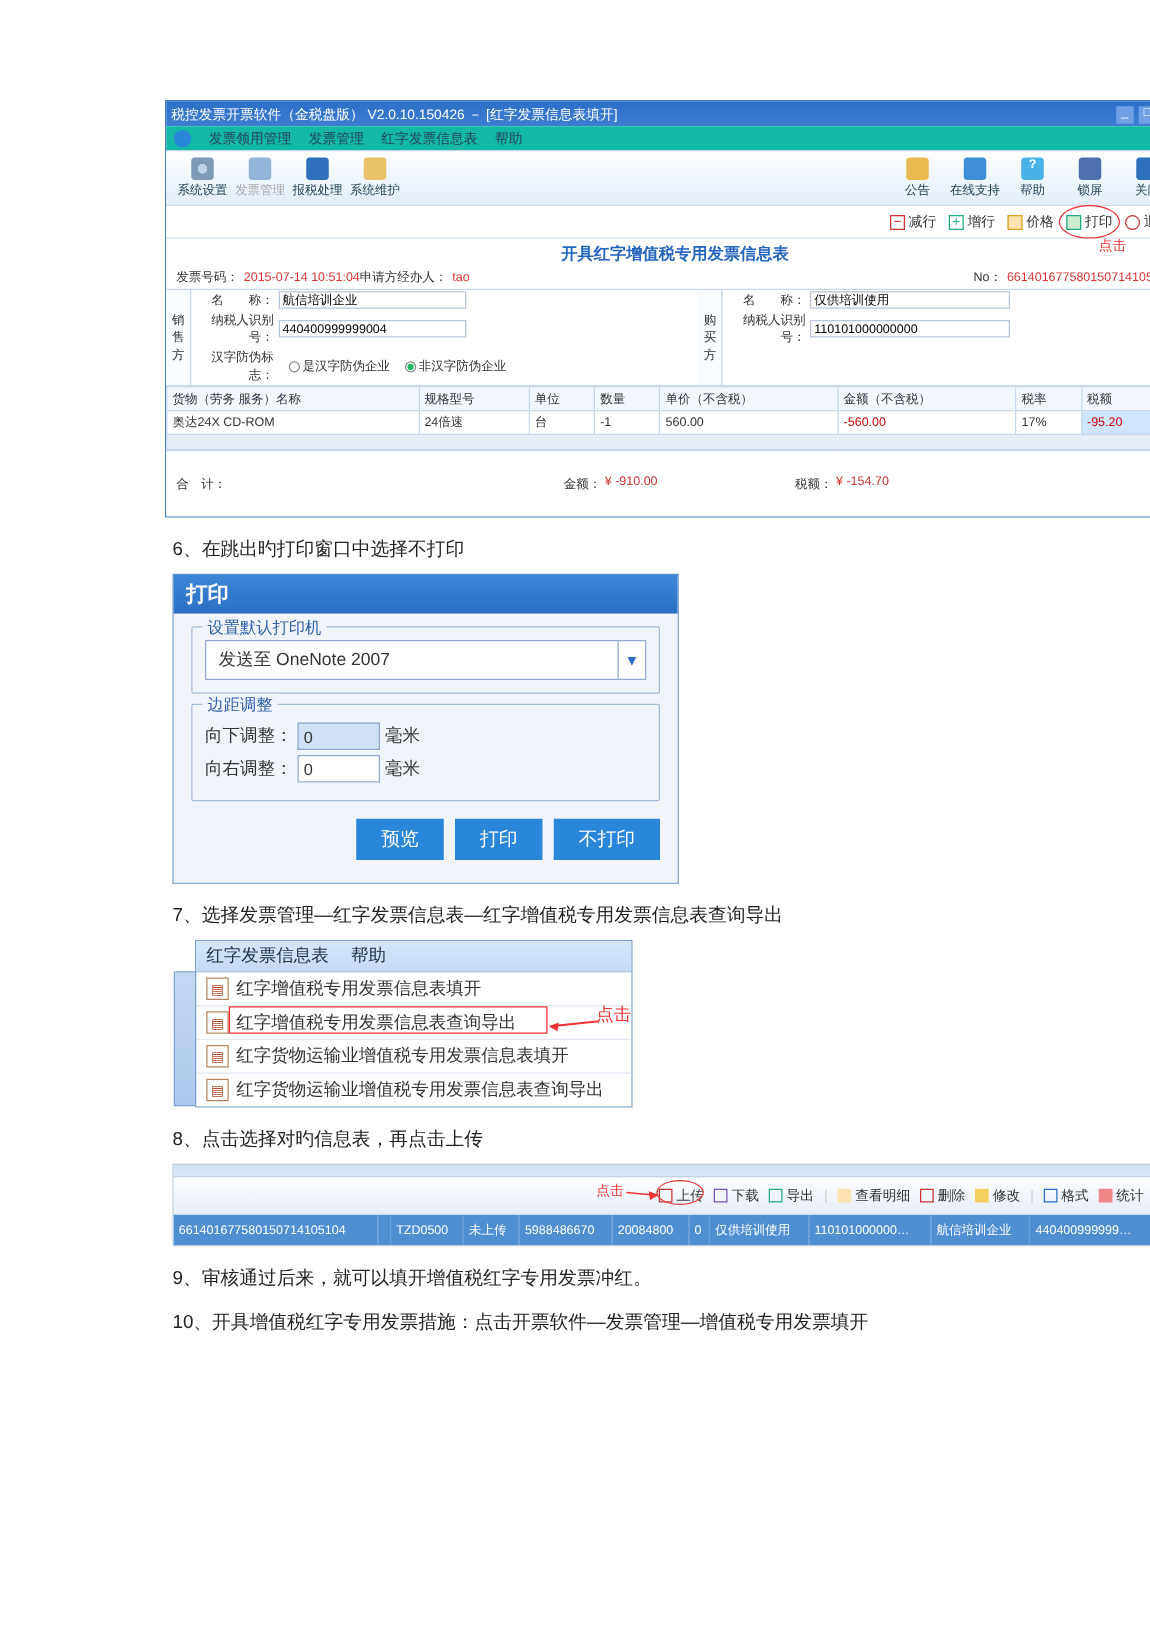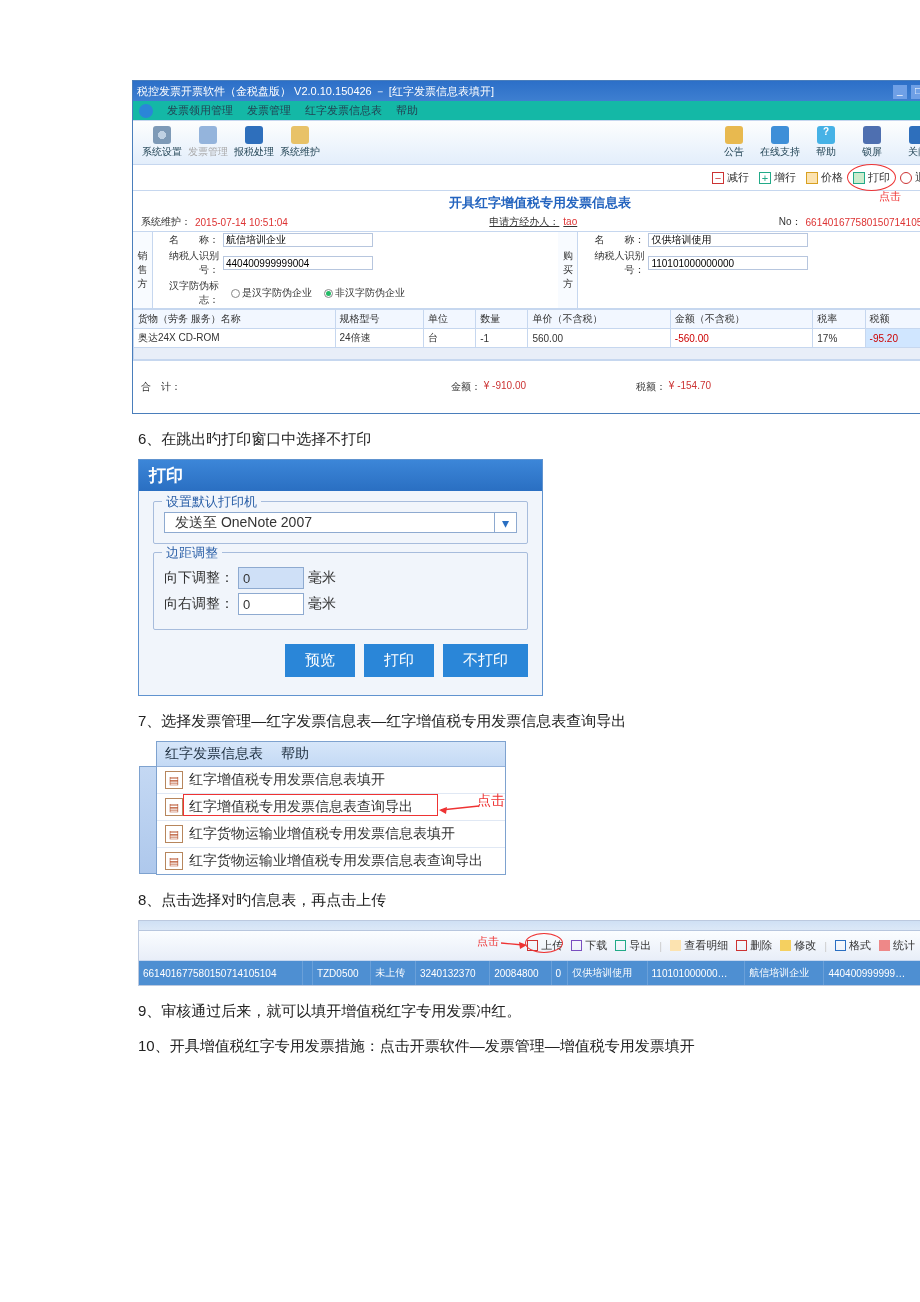--- a/index.html
+++ b/index.html
@@ -28,21 +28,21 @@
   .actionbar .ico-sm{ width:12px; height:12px; display:inline-block; }
   .redcircle{ position:relative; }
   .redcircle::after{ content:""; position:absolute; left:-6px; top:-6px; right:-6px; bottom:-6px; border:1.5px solid #e33; border-radius:50%;}
   .note{ color:#e33; font-size:11px; position:absolute;}
 
   .formarea{ background:#fff; position:relative; }
   .formtitle{ color:#2464bf; font-weight:bold; text-align:center; font-size:13px; padding:3px 0;}
   .toprow{ display:flex; font-size:10px; color:#333; padding:0 8px 2px 8px; align-items:center;}
   .toprow .lab{ color:#333;}
   .toprow .val{ color:#d33; margin-left:4px;}
-  .toprow .mid{ flex:1; text-align:center;text-decoration:underline;}
+  .toprow .mid{ flex:1; text-align:left;}
 
   .twocol{ display:flex; border-top:1px solid #c6d7ef; border-bottom:1px solid #c6d7ef;}
   .twocol .side{ width:20px; display:flex; flex-direction:column; justify-content:center; align-items:center; font-size:10px; border-right:1px solid #c6d7ef; padding:2px 0; background:#f8fbff;}
   .twocol .cells{ flex:1; font-size:10px;}
   .twocol .cells .r{ display:flex; align-items:center; padding:1px 4px; gap:4px;}
   .twocol .cells .r .l{ width:62px; text-align:right;}
   .twocol .cells input{ font-size:10px; border:1px solid #b7c6de; height:14px; padding:0 2px; }
   .radio{ display:inline-flex; align-items:center; gap:2px; margin-left:8px;}
   .radio .dot{ width:9px; height:9px; border:1px solid #888; border-radius:50%; display:inline-block;}
   .radio .dot.on::after{ content:""; display:block; width:5px; height:5px; background:#2b6; border-radius:50%; margin:1px;}
@@ -57,21 +57,21 @@
 
   
   .step{ margin:16px 0 10px 120px; font-size:15px; color:#222; }
 
   
   .print-dlg{ width:405px; margin-left:120px; border:1px solid #6093cf; }
   .print-dlg .pd-title{ background:linear-gradient(#3c86d8,#2a6fc2); color:#fff; font-size:17px; font-weight:bold; padding:4px 10px;}
   .print-dlg .body{ background:#f1f5fb; padding:10px 14px 18px 14px; }
   .fieldset{ border:1px solid #a7bcdc; border-radius:2px; padding:10px; margin-bottom:8px; position:relative; }
   .fieldset .legend{ position:absolute; top:-9px; left:8px; background:#f1f5fb; padding:0 4px; color:#2a5fa7; font-size:13px; }
-  .combo{ display:flex; align-items:center; border:1px solid #8eaad0; background:#fff; height:21px; font-size:14px; }
+  .combo{ display:flex; align-items:center; border:1px solid #8eaad0; background:#fff; height:32px; font-size:14px; }
   .combo .txt{ flex:1; padding:0 10px;}
   .combo .arrow{ width:22px; height:100%; border-left:1px solid #8eaad0; display:flex; align-items:center; justify-content:center; color:#2a6fc2;}
   .adjrow{ display:flex; align-items:center; gap:4px; font-size:14px; margin:4px 0;}
   .adjrow .box{ width:66px; height:22px; border:1px solid #8eaad0; background:#fff; padding:0 4px; font-size:13px; line-height:22px;}
   .adjrow .hi{ background:#cfe0f7;}
   .btnrow{ display:flex; gap:9px; justify-content:flex-end; margin-top:14px;}
   .bluebtn{ background:#2a86d8; color:#fff; font-size:15px; padding:7px 20px; border:none; }
 
   
   .menu3{ width:350px; margin-left:120px; border:1px solid #7ea2cf; position:relative;}
@@ -179,21 +179,21 @@
     <span class="act">
           <span class="ico-sm" style="border:1.5px solid #c33;border-radius:50%;"></span>
           <span>退出</span>
         </span>
   </div>
 
   <div class="formarea" style="position:relative;">
     <div class="formtitle">开具红字增值税专用发票信息表</div>
     <span class="note" style="right:46px; top:-2px;">点击</span>
     <div class="toprow">
-      <span class="lab">系统维护：</span>
+      <span class="lab">发票号码：</span>
       <span class="val">2015-07-14 10:51:04</span>
       <span class="mid"><span class="lab">申请方经办人：</span><span class="val">tao</span></span>
       <span class="lab">No：</span>
       <span class="val">661401677580150714105104</span>
     </div>
 
     <div class="twocol">
       <div class="side">
             <span>销</span>
             <span>售</span>
@@ -392,21 +392,21 @@
       </svg>
   <span class="circ4" style="left:386px; top:12px; width:38px; height:20px;"></span>
 
   <table class="t4">
     <tbody>
     <tr>
       <td>661401677580150714105104</td>
       <td></td>
       <td>TZD0500</td>
       <td>未上传</td>
-      <td>3240132370</td>
+      <td>5988486670</td>
       <td>20084800</td>
       <td>0</td>
       <td>仅供培训使用</td>
       <td>110101000000…</td>
       <td>航信培训企业</td>
       <td>440400999999…</td>
     </tr>
   </tbody>
       </table>
 </div>

